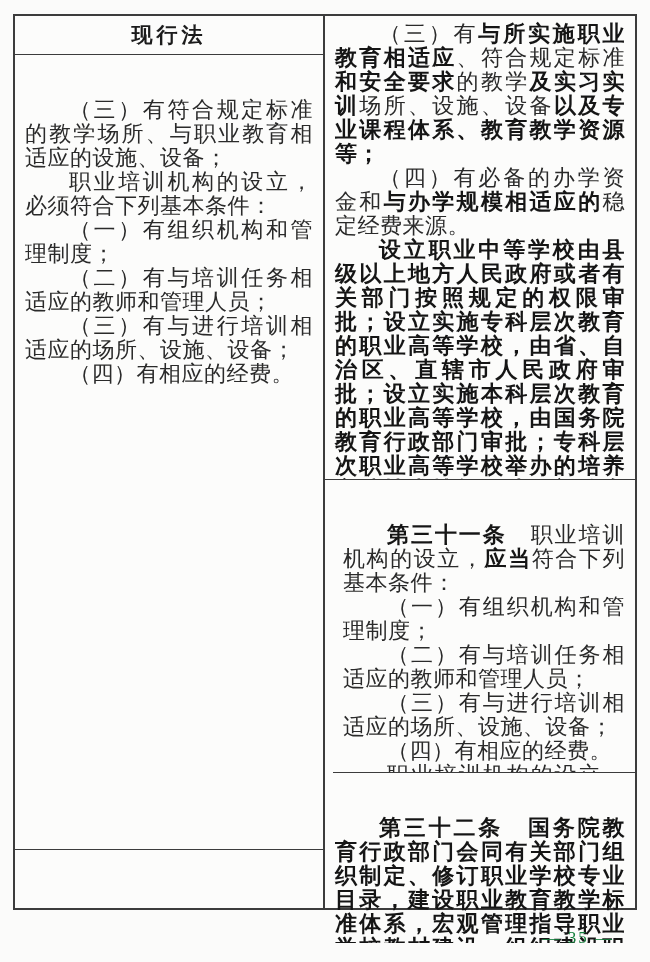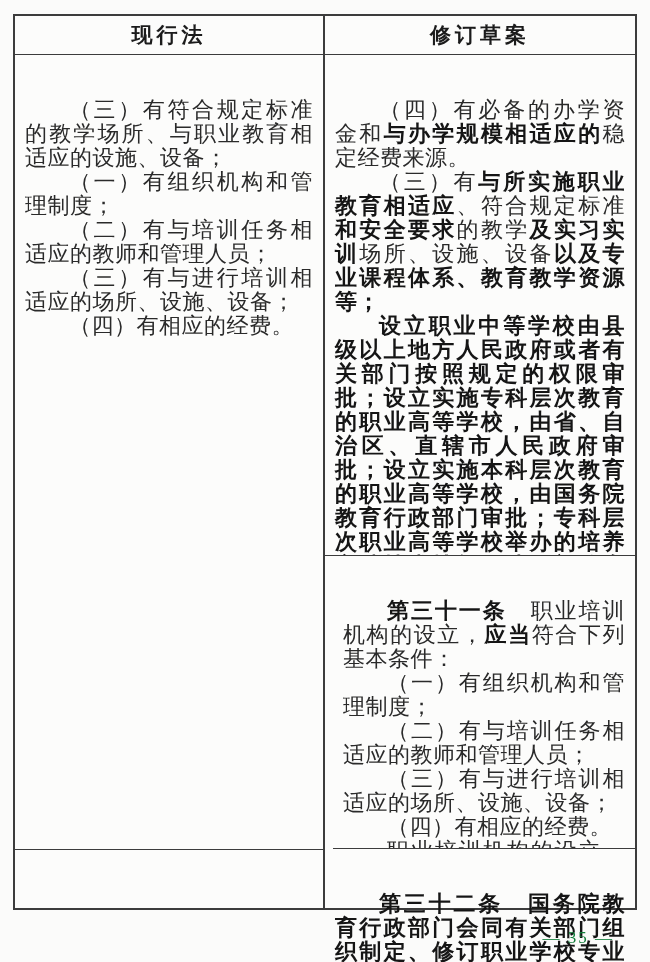--- a/index.html
+++ b/index.html
@@ -95,35 +95,33 @@
 
 <div class="page">
   <div class="doc-table">
 
     <div class="col col-left">
       <div class="header-cell">
         <span>现行法</span>
       </div>
       <div class="body-cell left-body">
           <p class="para"><span class="regular-run">（三）有符合规定标准的教学场所、与职业教育相适应的设施、设备；</span></p>
+          <p class="para"><span class="regular-run">职业培训机构的设立，必须符合下列基本条件：</span></p>
           <p class="para"><span class="regular-run">（一）有组织机构和管理制度；</span></p>
           <p class="para"><span class="regular-run">（二）有与培训任务相适应的教师和管理人员；</span></p>
           <p class="para"><span class="regular-run">（三）有与进行培训相适应的场所、设施、设备；</span></p>
           <p class="para"><span class="regular-run">（四）有相应的经费。</span></p>
         </div>
       <div class="empty-cell"></div>
     </div>
 
     <div class="col col-right">
-      <div class="header-cell">
-        <span>修订草案</span>
-      </div>
       <div class="body-cell sec1">
+          <p class="para"><span class="regular-run">（三）有</span><span class="bold-run">与所实施职业教育相适应</span><span class="regular-run">、符合规定标准</span><span class="bold-run">和安全要求</span><span class="regular-run">的教学</span><span class="bold-run">及实习实训</span><span class="regular-run">场所、设施、设备</span><span class="bold-run">以及专业课程体系、教育教学资源等；</span></p>
           <p class="para"><span class="regular-run">（四）有必备的办学资金和</span><span class="bold-run">与办学规模相适应的</span><span class="regular-run">稳定经费来源。</span></p>
-          <p class="para"><span class="regular-run">（三）有</span><span class="bold-run">与所实施职业教育相适应</span><span class="regular-run">、符合规定标准</span><span class="bold-run">和安全要求</span><span class="regular-run">的教学</span><span class="bold-run">及实习实训</span><span class="regular-run">场所、设施、设备</span><span class="bold-run">以及专业课程体系、教育教学资源等；</span></p>
           <p class="para"><span class="bold-run">设立职业中等学校由县级以上地方人民政府或者有关部门按照规定的权限审批；设立实施专科层次教育的职业高等学校，由省、自治区、直辖市人民政府审批；设立实施本科层次教育的职业高等学校，由国务院教育行政部门审批；专科层次职业高等学校举办的培养高端技术技能人才的部分专业，符合产教深度融合、办学特色鲜明、培养质量较高等条件的，经国务院教育行政部门审批，可以实施本科层次的职业教育。</span></p>
         </div>
       <div class="body-cell sec2">
           <p class="para"><span class="bold-run">第三十一条</span><span class="regular-run">　职业培训机构的设立，</span><span class="bold-run">应当</span><span class="regular-run">符合下列基本条件：</span></p>
           <p class="para"><span class="regular-run">（一）有组织机构和管理制度；</span></p>
           <p class="para"><span class="regular-run">（二）有与培训任务相适应的教师和管理人员；</span></p>
           <p class="para"><span class="regular-run">（三）有与进行培训相适应的场所、设施、设备；</span></p>
           <p class="para"><span class="regular-run">（四）有相应的经费。</span></p>
           <p class="para"><span class="regular-run">职业培训机构的设立、变更和终止，按照国家有关规定执行。</span></p>
         </div>

